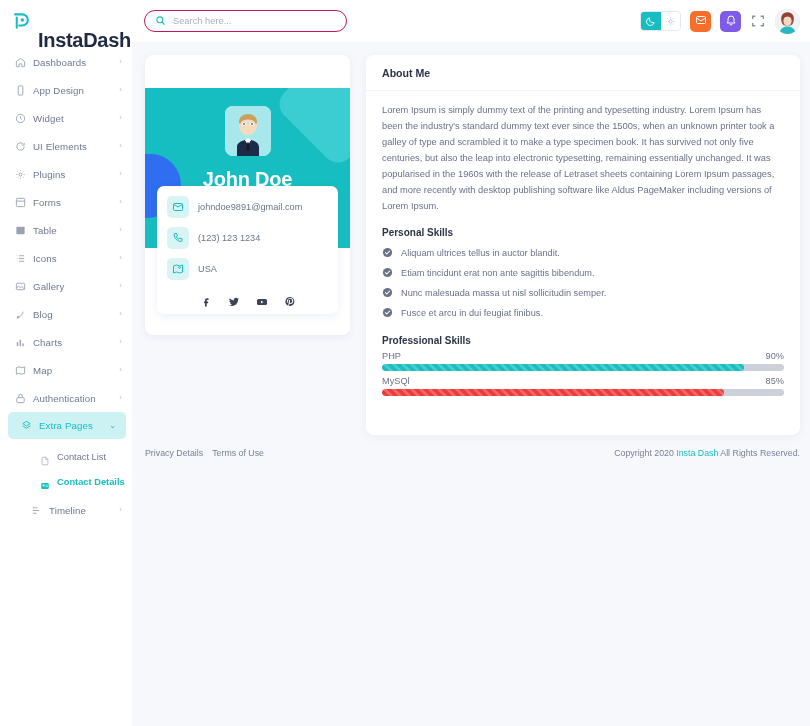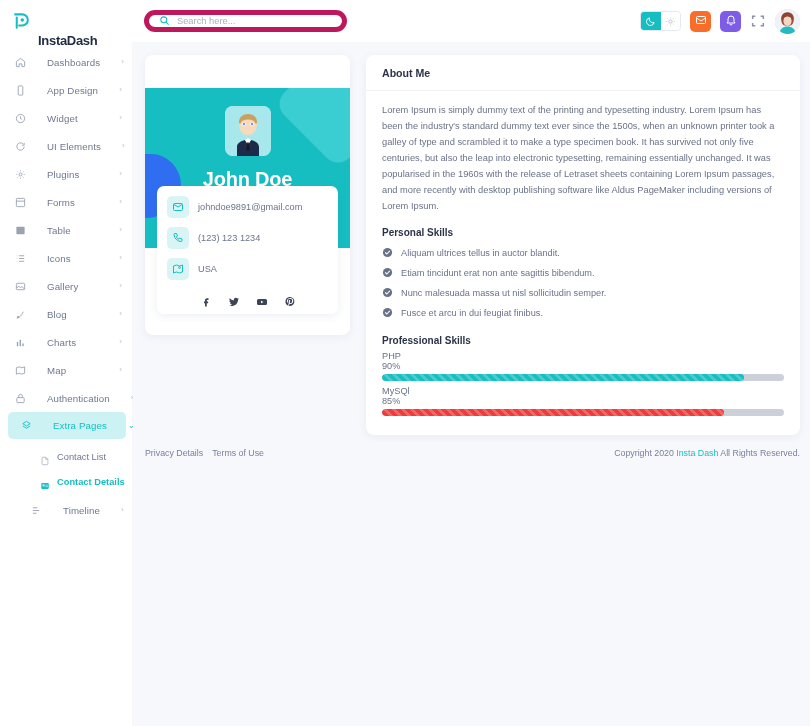--- a/index.html
+++ b/index.html
@@ -14,26 +14,26 @@
   
   .sidebar {
     position: absolute; left: 0; top: 0; width: 132px; height: 470px;
     background: #ffffff; z-index: 5;
   }
   .brand {
     display: flex; align-items: center; height: 42px; padding-left: 12px; gap: 7px;
   }
   .brand-mark { width: 19px; height: 19px; flex: none; }
   .brand-text {
-    font-size: 13px; font-weight: 700; color: #1f2a44; letter-spacing: -.3px; margin-top: 39px;
+    font-size: 20px; font-weight: 700; color: #1f2a44; letter-spacing: -.3px; margin-top: 39px;
   }
   .menu { padding-top: 6px; }
   .menu-item {
     position: relative; display: flex; align-items: center;
-    height: 28px; padding: 0 10px 0 14px; gap: 21px; cursor: pointer;
+    height: 28px; padding: 0 10px 0 14px; gap: 7px; cursor: pointer;
   }
   .menu-item .mi-ico {
     width: 12px; height: 12px; flex: none; color: #9aa3b4;
     display: flex; align-items: center; justify-content: center;
   }
   .menu-item .mi-label {
     flex: 1; font-size: 9.7px; color: #6f7890; letter-spacing: .1px; white-space: nowrap;
   }
   .menu-item .mi-arrow { font-size: 8px; color: #b9c0cd; line-height: 1; }
   .menu-item.active {
@@ -57,21 +57,21 @@
     position: absolute; left: 132px; top: 0; right: 0; height: 42px;
     background: #ffffff; display: flex; align-items: center;
   }
   .hamburger {
     position: absolute; left: -28px; top: 11px; width: 17px; height: 15px;
     display: flex; flex-direction: column; justify-content: space-between; cursor: pointer;
   }
   .hamburger i { display: block; height: 2.6px; background: #5fd3db; border-radius: 2px; }
   .search-wrap {
     margin-left: 12px; width: 203px; height: 22px;
-    border: 5px solid #be185d; border-radius: 11px;
+    border: 1px solid #be185d; border-radius: 11px;
     display: flex; align-items: center; padding: 0 10px; gap: 7px; background: #fff;
   }
   .search-wrap input {
     border: none; outline: none; font-size: 9.3px; color: #8d94a5;
     font-family: "Liberation Sans", sans-serif; width: 100%; background: transparent;
   }
   .search-wrap input::placeholder { color: #a9afbe; }
   .header-right {
     margin-left: auto; display: flex; align-items: center; gap: 9px; padding-right: 10px;
   }
@@ -166,21 +166,21 @@
     font-size: 9.3px; line-height: 1.72; color: #6a7287; text-align: left;
   }
   .sec-title {
     font-size: 10px; font-weight: 700; color: #2b3347; margin: 12px 0 5px 0;
   }
   .skill-li { display: flex; align-items: center; gap: 8px; height: 20px; }
   .chk { width: 11px; height: 11px; flex: none; color: #16bec2; }
   .skill-li span { font-size: 9.2px; color: #6a7287; }
   .bar-block { margin-top: 5px; }
   .bar-head {
-    display: flex; justify-content: space-between; align-items: baseline; margin-bottom: 3px; flex-direction: column;
+    display: flex; justify-content: space-between; align-items: baseline; margin-bottom: 3px;
   }
   .bar-label { font-size: 9.2px; color: #6a7287; }
   .bar-pct { font-size: 9.2px; color: #6a7287; }
   .bar-track {
     height: 7px; background: #ccd0d9; border-radius: 4px; overflow: hidden;
   }
   .bar-fill {
     height: 100%; border-radius: 4px;
     background-image: linear-gradient(45deg,
       rgba(255,255,255,.22) 25%, transparent 25%,

